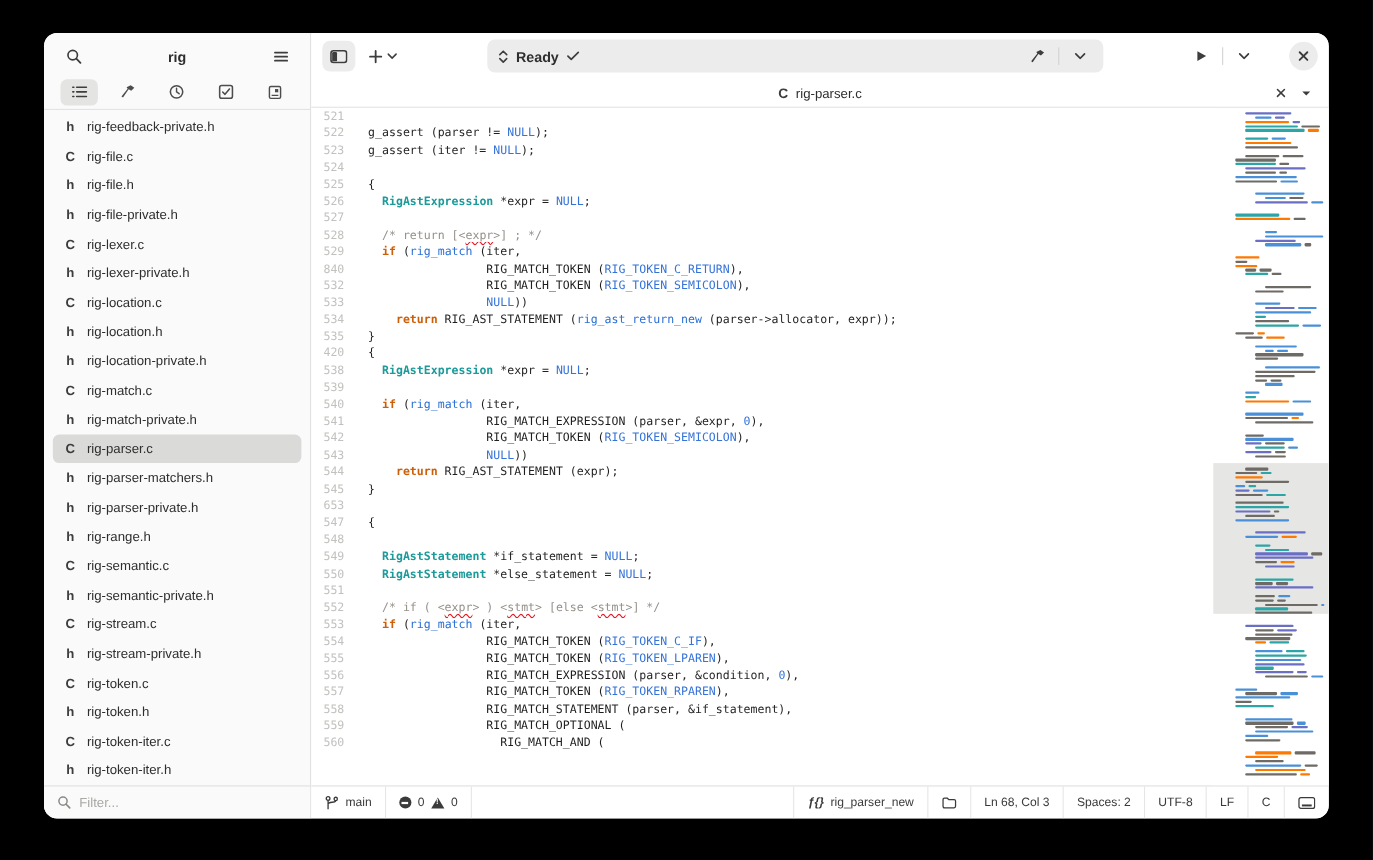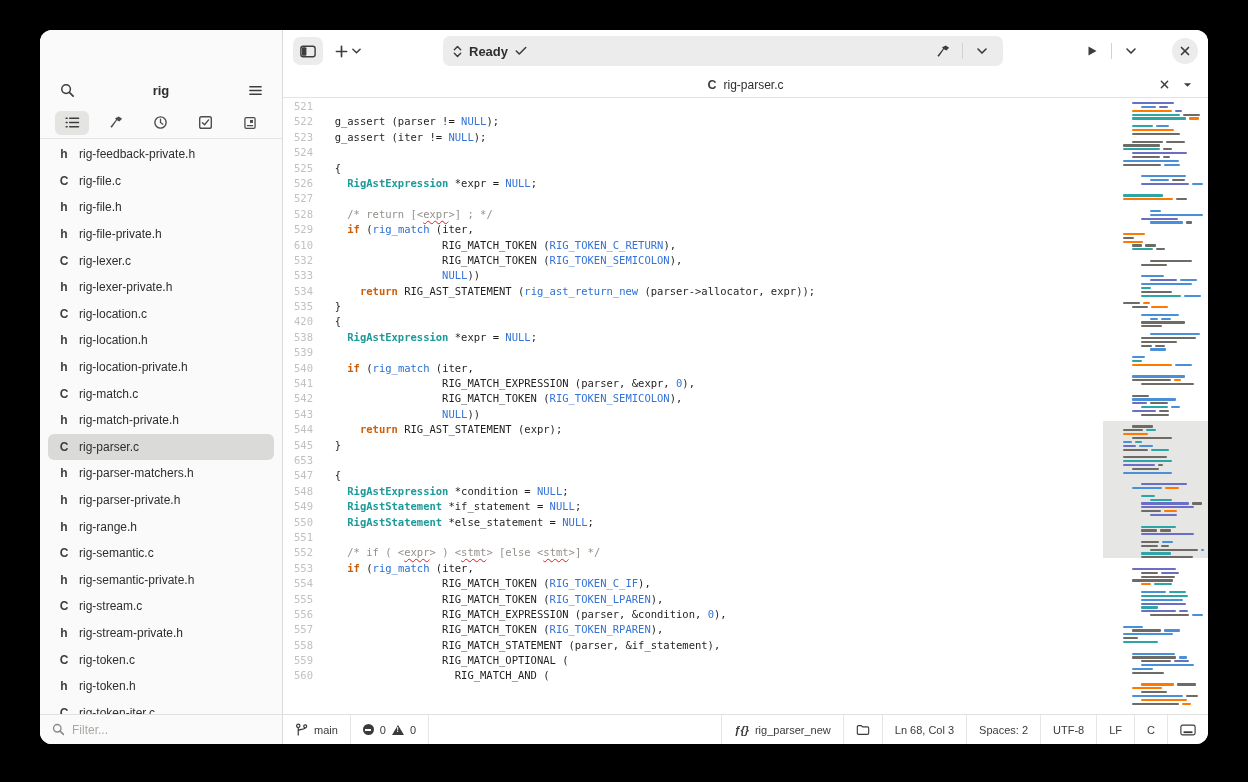--- a/index.html
+++ b/index.html
@@ -4,21 +4,21 @@
 <style>
   * { margin:0; padding:0; box-sizing:border-box; }
   html,body { width:1248px; height:782px; background:#000; overflow:hidden;
               font-family:"Liberation Sans", sans-serif; }
   .window { position:absolute; left:40px; top:30px; width:1168px; height:714px;
             background:#ffffff; border-radius:12px; overflow:hidden;
             box-shadow:0 8px 30px rgba(0,0,0,.6); display:flex; }
   
   .sidebar { width:243px; background:#fafafa; border-right:1px solid #dcdcdc;
              display:flex; flex-direction:column; }
-  .sb-header { height:42px; display:flex; align-items:center; padding:0 14px; gap:20px;margin-top:39px; }
+  .sb-header { height:42px; display:flex; align-items:center; padding:0 14px; gap:20px; }
   .sb-title { flex:1; text-align:center; font-weight:bold; font-size:13px; color:#2e2e2e; }
   .icon-btn { width:26px; height:26px; border-radius:6px; display:flex;
               align-items:center; justify-content:center; cursor:pointer; }
   .sb-tabs { height:28px; display:flex; align-items:center; justify-content:space-around;
              padding:0 10px 4px 10px; border-bottom:1px solid #e3e3e3; }
   .sb-tab { width:34px; height:24px; border-radius:6px; display:flex;
             align-items:center; justify-content:center; cursor:pointer; }
   .sb-tab.sel { background:#e4e4e2; }
   .file-list { flex:1; overflow:hidden; padding-top:2px; }
   .file-row { height:26.6px; display:flex; align-items:center; gap:9px;
@@ -347,37 +347,37 @@
       <div class="code-area">
           <div class="code-line"><span class="lnum">521</span><span class="ltext"></span></div>
           <div class="code-line"><span class="lnum">522</span><span class="ltext"><span>  g_assert (parser != </span><span class="sg-c">NULL</span><span>);</span></span></div>
           <div class="code-line"><span class="lnum">523</span><span class="ltext"><span>  g_assert (iter != </span><span class="sg-c">NULL</span><span>);</span></span></div>
           <div class="code-line"><span class="lnum">524</span><span class="ltext"></span></div>
           <div class="code-line"><span class="lnum">525</span><span class="ltext"><span>  {</span></span></div>
           <div class="code-line"><span class="lnum">526</span><span class="ltext"><span>    </span><span class="sg-t">RigAstExpression</span><span> *expr = </span><span class="sg-c">NULL</span><span>;</span></span></div>
           <div class="code-line"><span class="lnum">527</span><span class="ltext"></span></div>
           <div class="code-line"><span class="lnum">528</span><span class="ltext"><span>    </span><span class="sg-m">/* return [&lt;</span><span class="sg-q">expr</span><span class="sg-m">&gt;] ; */</span></span></div>
           <div class="code-line"><span class="lnum">529</span><span class="ltext"><span>    </span><span class="sg-k">if</span><span> (</span><span class="sg-f">rig_match</span><span> (iter,</span></span></div>
-          <div class="code-line"><span class="lnum">610</span><span class="ltext"><span>                   RIG_MATCH_TOKEN (</span><span class="sg-c">RIG_TOKEN_C_RETURN</span><span>),</span></span></div>
+          <div class="code-line"><span class="lnum">840</span><span class="ltext"><span>                   RIG_MATCH_TOKEN (</span><span class="sg-c">RIG_TOKEN_C_RETURN</span><span>),</span></span></div>
           <div class="code-line"><span class="lnum">532</span><span class="ltext"><span>                   RIG_MATCH_TOKEN (</span><span class="sg-c">RIG_TOKEN_SEMICOLON</span><span>),</span></span></div>
           <div class="code-line"><span class="lnum">533</span><span class="ltext"><span>                   </span><span class="sg-c">NULL</span><span>))</span></span></div>
           <div class="code-line"><span class="lnum">534</span><span class="ltext"><span>      </span><span class="sg-k">return</span><span> RIG_AST_STATEMENT (</span><span class="sg-f">rig_ast_return_new</span><span> (parser-&gt;allocator, expr));</span></span></div>
           <div class="code-line"><span class="lnum">535</span><span class="ltext"><span>  }</span></span></div>
           <div class="code-line"><span class="lnum">420</span><span class="ltext"><span>  {</span></span></div>
           <div class="code-line"><span class="lnum">538</span><span class="ltext"><span>    </span><span class="sg-t">RigAstExpression</span><span> *expr = </span><span class="sg-c">NULL</span><span>;</span></span></div>
           <div class="code-line"><span class="lnum">539</span><span class="ltext"></span></div>
           <div class="code-line"><span class="lnum">540</span><span class="ltext"><span>    </span><span class="sg-k">if</span><span> (</span><span class="sg-f">rig_match</span><span> (iter,</span></span></div>
           <div class="code-line"><span class="lnum">541</span><span class="ltext"><span>                   RIG_MATCH_EXPRESSION (parser, &amp;expr, </span><span class="sg-c">0</span><span>),</span></span></div>
           <div class="code-line"><span class="lnum">542</span><span class="ltext"><span>                   RIG_MATCH_TOKEN (</span><span class="sg-c">RIG_TOKEN_SEMICOLON</span><span>),</span></span></div>
           <div class="code-line"><span class="lnum">543</span><span class="ltext"><span>                   </span><span class="sg-c">NULL</span><span>))</span></span></div>
           <div class="code-line"><span class="lnum">544</span><span class="ltext"><span>      </span><span class="sg-k">return</span><span> RIG_AST_STATEMENT (expr);</span></span></div>
           <div class="code-line"><span class="lnum">545</span><span class="ltext"><span>  }</span></span></div>
           <div class="code-line"><span class="lnum">653</span><span class="ltext"></span></div>
           <div class="code-line"><span class="lnum">547</span><span class="ltext"><span>  {</span></span></div>
-          <div class="code-line"><span class="lnum">548</span><span class="ltext"><span>    </span><span class="sg-t">RigAstExpression</span><span> *condition = </span><span class="sg-c">NULL</span><span>;</span></span></div>
+          <div class="code-line"><span class="lnum">548</span></div>
           <div class="code-line"><span class="lnum">549</span><span class="ltext"><span>    </span><span class="sg-t">RigAstStatement</span><span> *if_statement = </span><span class="sg-c">NULL</span><span>;</span></span></div>
           <div class="code-line"><span class="lnum">550</span><span class="ltext"><span>    </span><span class="sg-t">RigAstStatement</span><span> *else_statement = </span><span class="sg-c">NULL</span><span>;</span></span></div>
           <div class="code-line"><span class="lnum">551</span><span class="ltext"></span></div>
           <div class="code-line"><span class="lnum">552</span><span class="ltext"><span>    </span><span class="sg-m">/* if ( &lt;</span><span class="sg-q">expr</span><span class="sg-m">&gt; ) &lt;</span><span class="sg-q">stmt</span><span class="sg-m">&gt; [else &lt;</span><span class="sg-q">stmt</span><span class="sg-m">&gt;] */</span></span></div>
           <div class="code-line"><span class="lnum">553</span><span class="ltext"><span>    </span><span class="sg-k">if</span><span> (</span><span class="sg-f">rig_match</span><span> (iter,</span></span></div>
           <div class="code-line"><span class="lnum">554</span><span class="ltext"><span>                   RIG_MATCH_TOKEN (</span><span class="sg-c">RIG_TOKEN_C_IF</span><span>),</span></span></div>
           <div class="code-line"><span class="lnum">555</span><span class="ltext"><span>                   RIG_MATCH_TOKEN (</span><span class="sg-c">RIG_TOKEN_LPAREN</span><span>),</span></span></div>
           <div class="code-line"><span class="lnum">556</span><span class="ltext"><span>                   RIG_MATCH_EXPRESSION (parser, &amp;condition, </span><span class="sg-c">0</span><span>),</span></span></div>
           <div class="code-line"><span class="lnum">557</span><span class="ltext"><span>                   RIG_MATCH_TOKEN (</span><span class="sg-c">RIG_TOKEN_RPAREN</span><span>),</span></span></div>
           <div class="code-line"><span class="lnum">558</span><span class="ltext"><span>                   RIG_MATCH_STATEMENT (parser, &amp;if_statement),</span></span></div>

